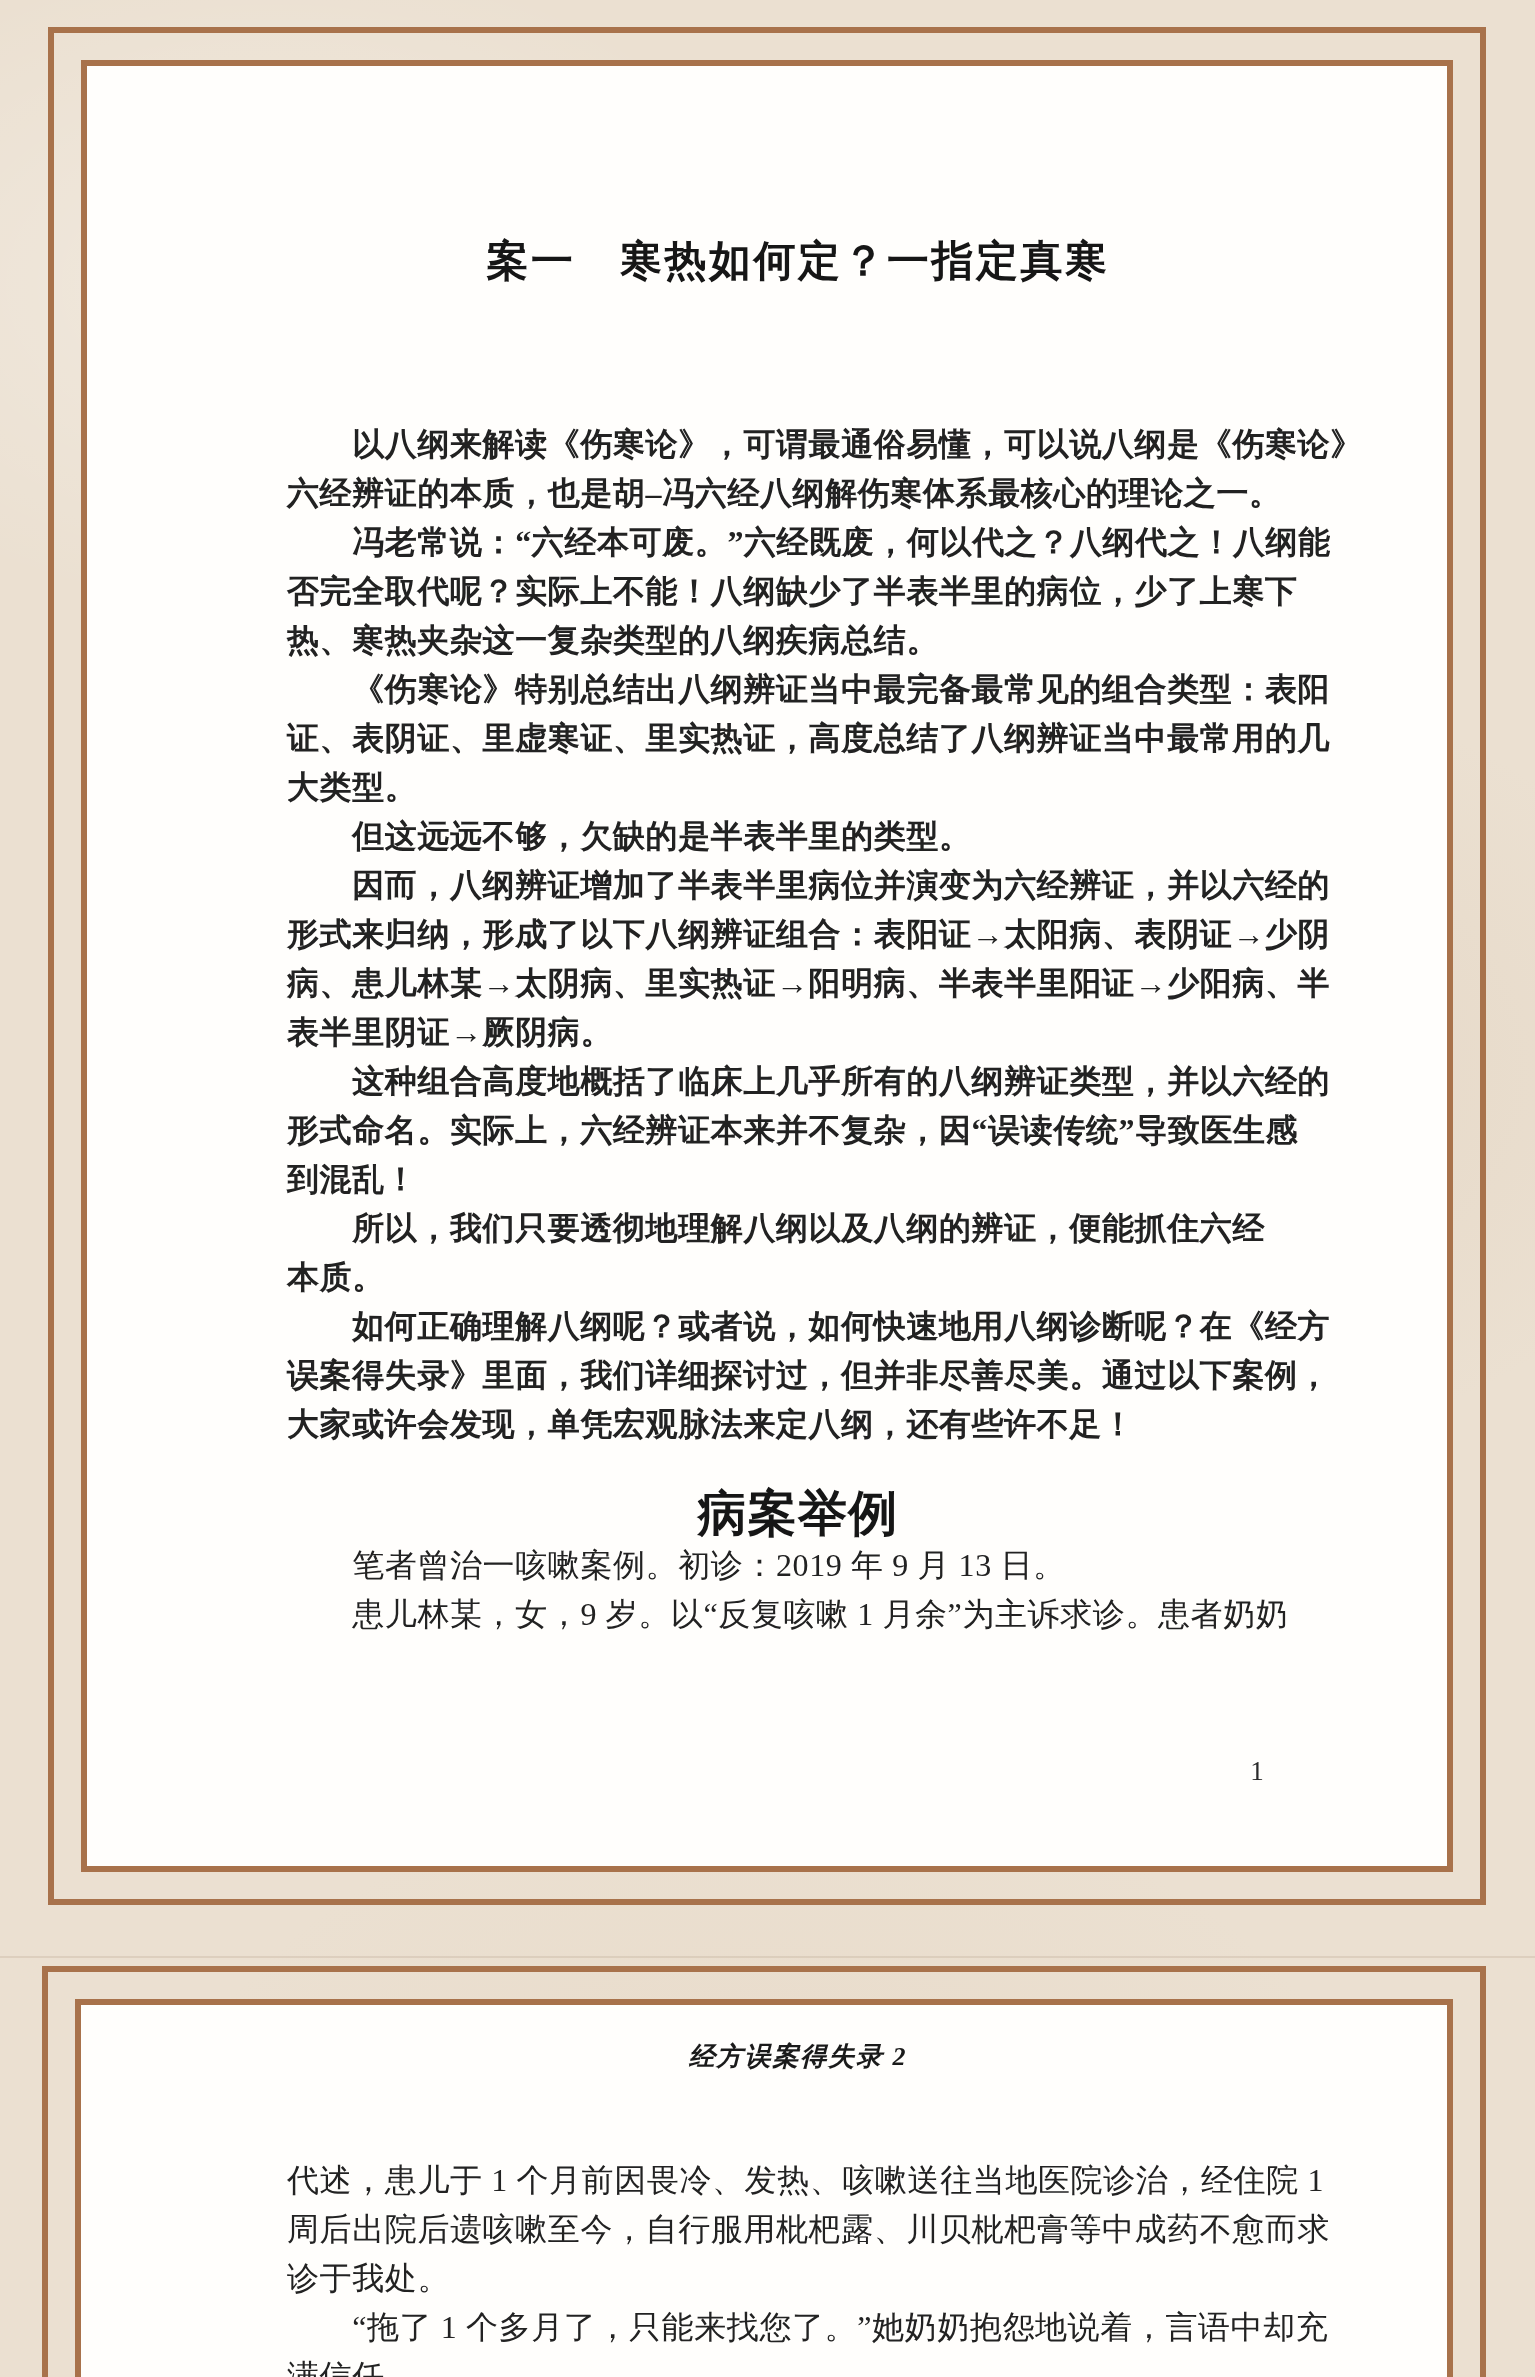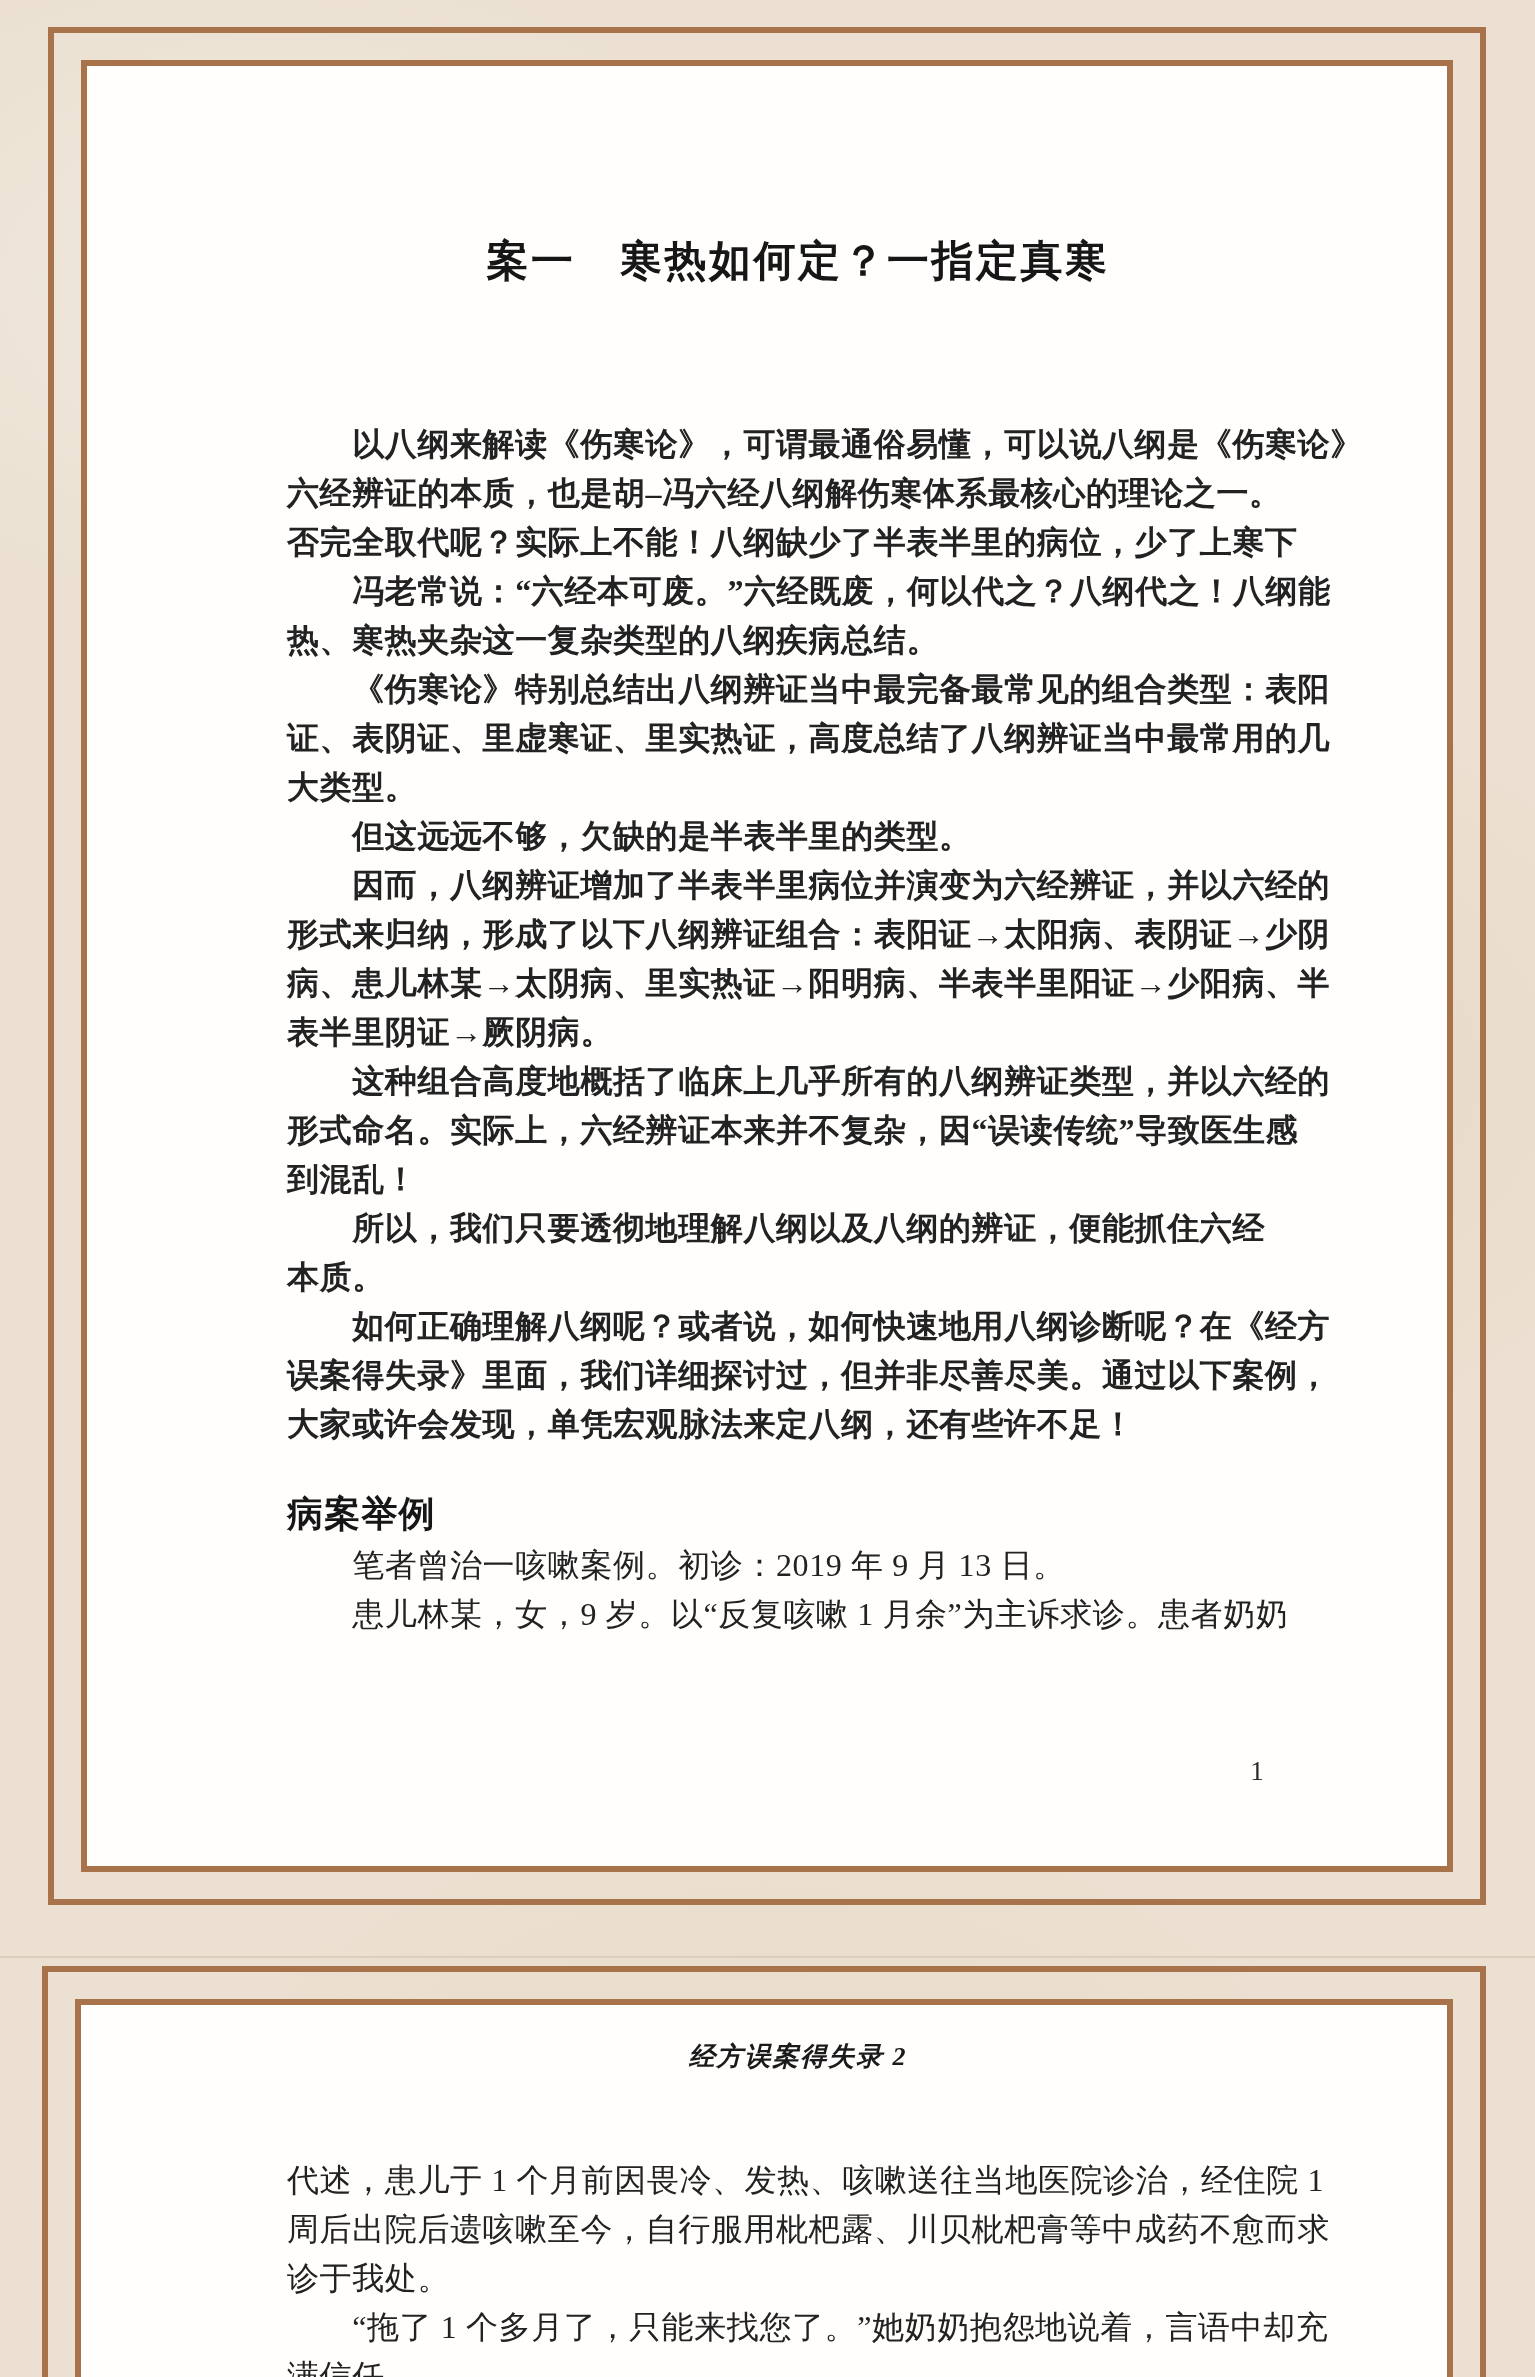--- a/index.html
+++ b/index.html
@@ -53,25 +53,26 @@
   .text-line {
     height: 49px;
     line-height: 49px;
     font-size: 32px;
     white-space: pre;
     letter-spacing: 0.6px;
     color: #222;
   }
   .section-heading {
     margin-top: 38px;
-    font-size: 36px;
+    font-size: 49px;
     font-weight: bold;
     line-height: 54px;
     letter-spacing: 1.2px;
     color: #161616;
+    text-align: center;
   }
   .case-lines { }
   .page-number {
     position: absolute;
     left: 1133px; top: 1690px;
     width: 74px;
     text-align: center;
     font-size: 27px;
     color: #2a2a2a;
   }
@@ -99,22 +100,22 @@
 
 <div id="canvas">
 
   <div class="frame" id="page1-frame">
     <div class="sheet">
       <div class="content1">
         <div class="chapter-title">案一　寒热如何定？一指定真寒</div>
         <div class="body-lines">
             <div class="text-line">　　以八纲来解读《伤寒论》，可谓最通俗易懂，可以说八纲是《伤寒论》</div>
             <div class="text-line">六经辨证的本质，也是胡–冯六经八纲解伤寒体系最核心的理论之一。</div>
+            <div class="text-line">　　冯老常说：“六经本可废。”六经既废，何以代之？八纲代之！八纲能</div>
             <div class="text-line">否完全取代呢？实际上不能！八纲缺少了半表半里的病位，少了上寒下</div>
-            <div class="text-line">　　冯老常说：“六经本可废。”六经既废，何以代之？八纲代之！八纲能</div>
             <div class="text-line">热、寒热夹杂这一复杂类型的八纲疾病总结。</div>
             <div class="text-line">　　《伤寒论》特别总结出八纲辨证当中最完备最常见的组合类型：表阳</div>
             <div class="text-line">证、表阴证、里虚寒证、里实热证，高度总结了八纲辨证当中最常用的几</div>
             <div class="text-line">大类型。</div>
             <div class="text-line">　　但这远远不够，欠缺的是半表半里的类型。</div>
             <div class="text-line">　　因而，八纲辨证增加了半表半里病位并演变为六经辨证，并以六经的</div>
             <div class="text-line">形式来归纳，形成了以下八纲辨证组合：表阳证→太阳病、表阴证→少阴</div>
             <div class="text-line">病、患儿林某→太阴病、里实热证→阳明病、半表半里阳证→少阳病、半</div>
             <div class="text-line">表半里阴证→厥阴病。</div>
             <div class="text-line">　　这种组合高度地概括了临床上几乎所有的八纲辨证类型，并以六经的</div>

